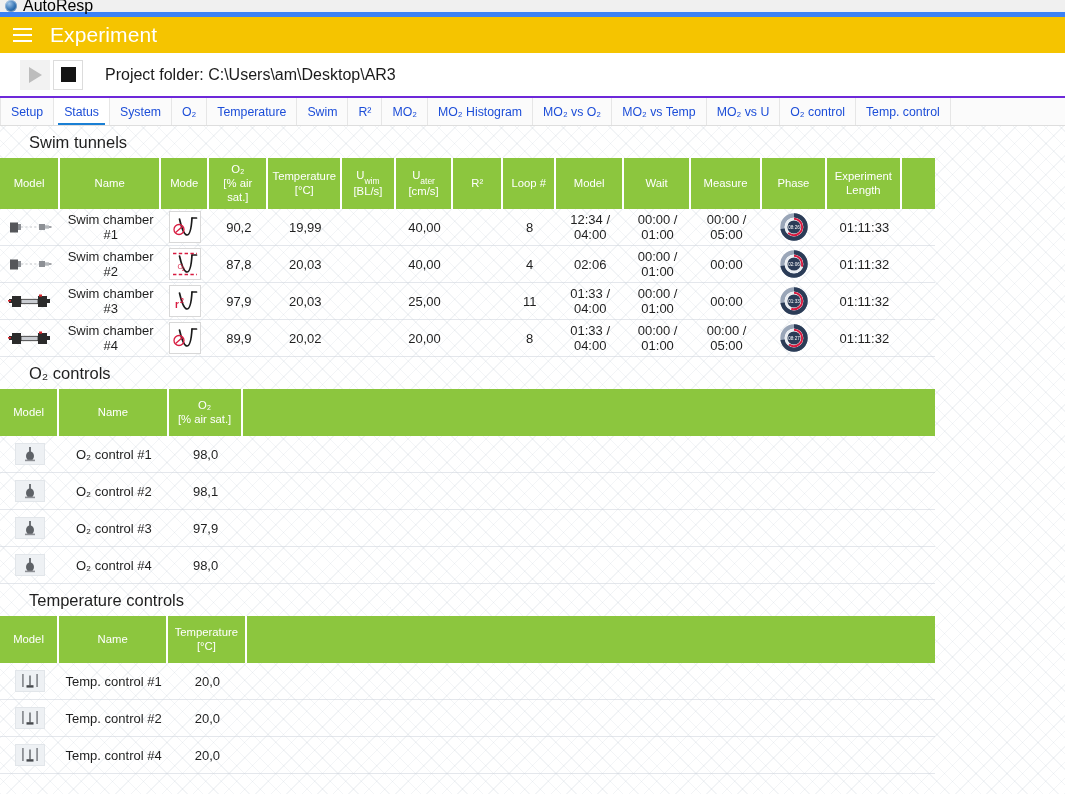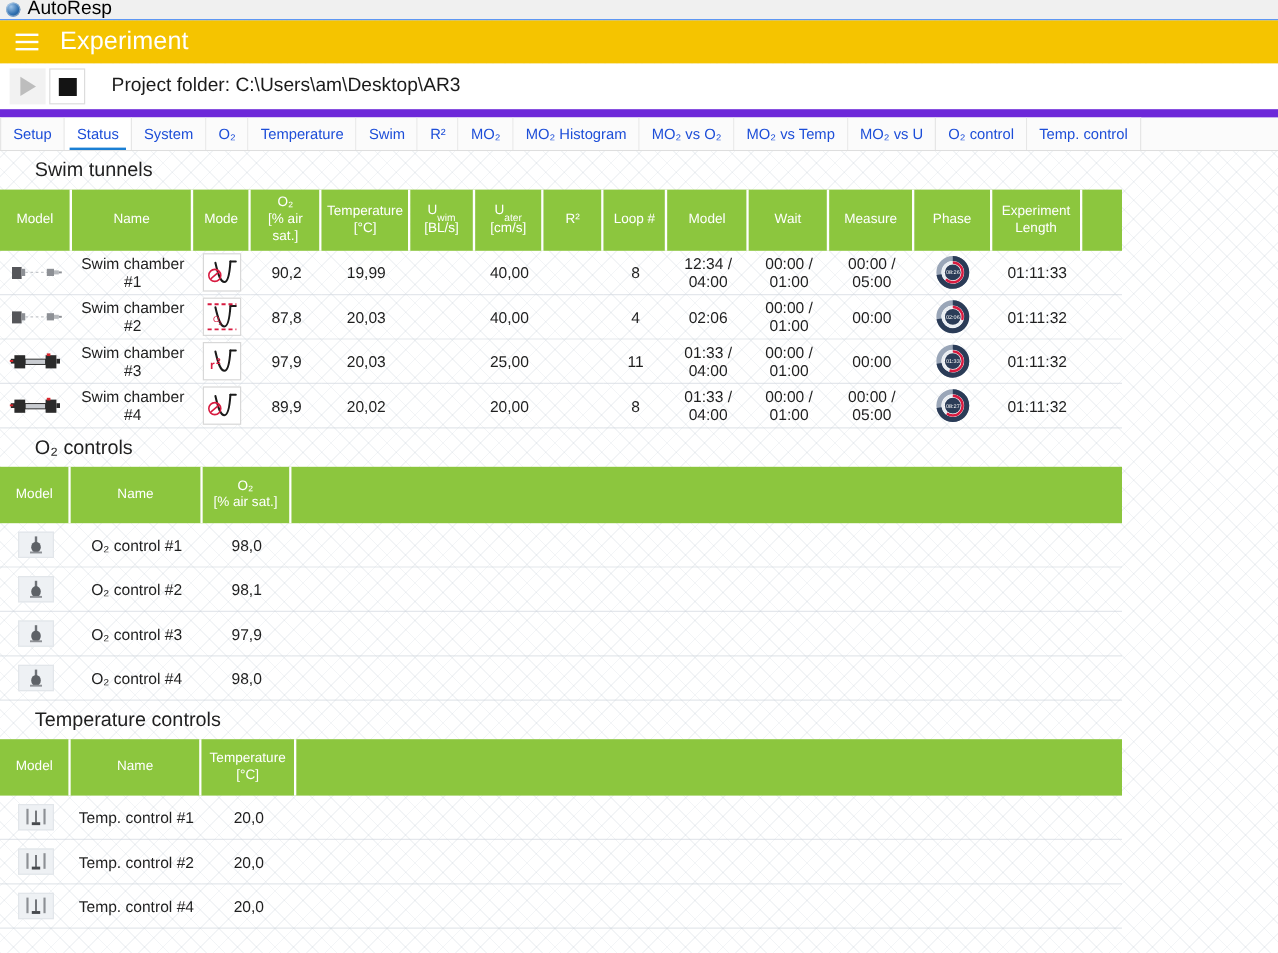--- a/index.html
+++ b/index.html
@@ -19,21 +19,21 @@
       repeating-linear-gradient(-45deg, rgba(160,175,190,0.13) 0 1px, rgba(0,0,0,0) 1px 11px);
   }
 
   
   .titlebar {
     height: 17px;
     background: #f0f0f0;
     display: flex;
     align-items: center;
     padding-left: 5px;
-    border-bottom: 1px solid #3b82f6;
+    border-bottom: 5px solid #3b82f6;
   }
   .titlebar .app-ico {
     width: 12px; height: 12px; border-radius: 50%;
     background: radial-gradient(circle at 35% 30%, #9fc4e8 0%, #2f6fb0 55%, #1d4a7d 100%);
     margin-right: 6px; flex: none;
     box-shadow: inset 0 0 0 1px rgba(255,255,255,.35);
   }
 
   
   .topbar {
@@ -51,22 +51,22 @@
   .hamburger span { display:block; width: 19px; height: 2px; background: #ffffff; }
   .topbar .exp-title {
     color: #ffffff; font-size: 21px; margin-left: 15px; letter-spacing: .1px;
   }
 
   
   .toolbar {
     height: 45px;
     background: #ffffff;
     display: flex; align-items: center;
-    padding-left: 8px;
-    border-bottom: 7px solid #6d28d9;
+    padding-left: 20px;
+    border-bottom: 2px solid #6d28d9;
   }
   .tbtn {
     width: 30px; height: 30px; flex: none;
     display: flex; align-items: center; justify-content: center;
     border: 1px solid transparent; background: transparent; padding: 0;
     margin-right: 3px;
   }
   .tbtn.play { background:#f2f2f2; }
   .tbtn.stop { border: 1px solid #dcdcdc; background:#ffffff; }
   .tri-play {

